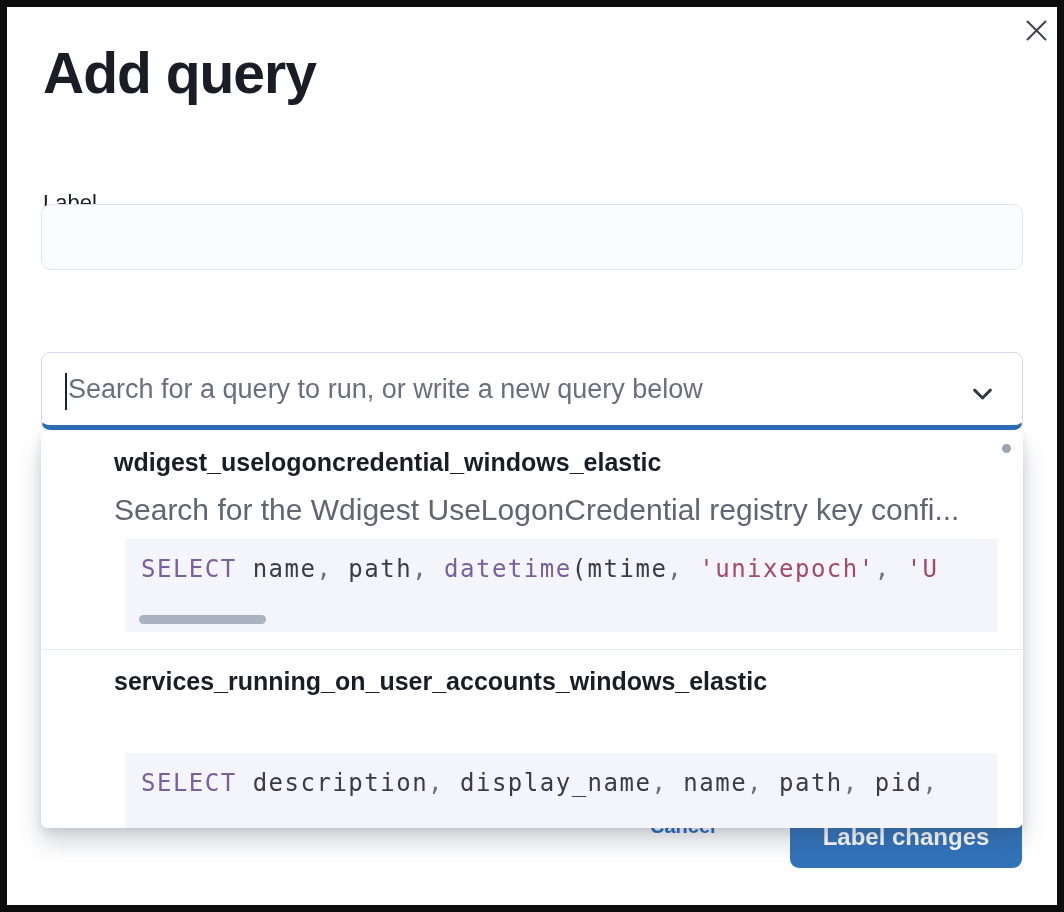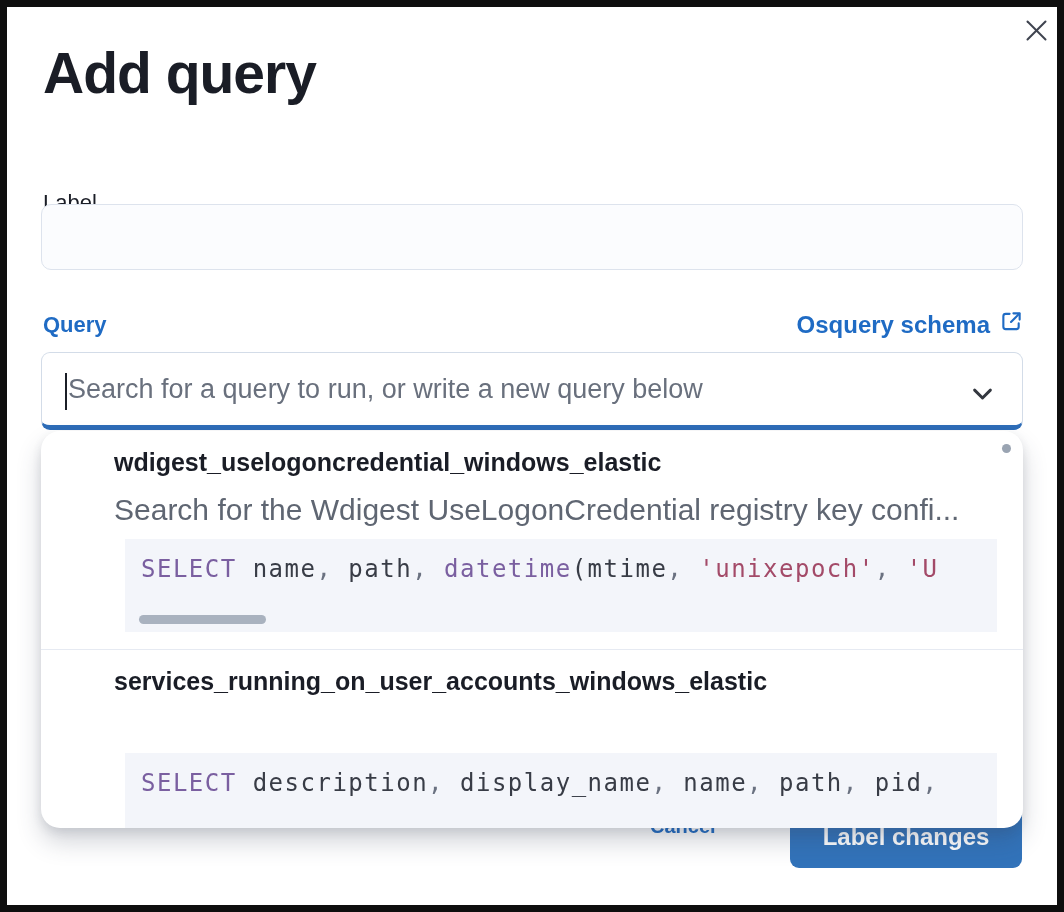--- a/index.html
+++ b/index.html
@@ -114,21 +114,21 @@
     font-family:"Liberation Sans", sans-serif;
     font-size:24px;font-weight:bold;color:#ffffff;
     cursor:pointer;
     z-index:1;
   }
   
   .dropdown{
     position:absolute;left:41px;top:431px;
     width:982px;height:397px;
     background:#ffffff;
-    border-radius:19px;
+    border-radius:7px;
     box-shadow:0 14px 24px rgba(55,65,85,0.22), 0 4px 10px rgba(55,65,85,0.12);
     overflow:hidden;
     z-index:5;
   }
   .v-scroll-dot{
     position:absolute;right:12px;top:13px;
     width:9px;height:9px;border-radius:50%;
     background:#9aa4b2;
   }
   .option{position:absolute;left:0;width:100%;cursor:pointer;}
@@ -185,33 +185,20 @@
         <line x1="20" y1="4" x2="4" y2="20"></line>
       </svg>
     </span>
   </button>
 
   <h1 class="modal-title">Add query</h1>
 
   <div class="field-label">Label</div>
   <input class="label-input" type="text" value="" style="">
 
-  <div class="query-row">
-    <span class="query-label">Query</span>
-    <a class="schema-link">
-      <span>Osquery schema</span>
-      <span>
-        <svg width="23" height="23" viewBox="0 0 24 24" fill="none" stroke="#1f6bc4" stroke-width="2.2" stroke-linecap="round" stroke-linejoin="round">
-          <path d="M10 4 H6 a2.5 2.5 0 0 0 -2.5 2.5 v11 a2.5 2.5 0 0 0 2.5 2.5 h11 a2.5 2.5 0 0 0 2.5 -2.5 V14"></path>
-          <polyline points="14 3.5 20.5 3.5 20.5 10"></polyline>
-          <line x1="11.5" y1="12.5" x2="20" y2="4"></line>
-        </svg>
-      </span>
-    </a>
-  </div>
 
   <div class="combobox">
     <span class="text-caret"></span>
     <input class="combo-input" type="text" placeholder="Search for a query to run, or write a new query below" style="">
     <span class="combo-chevron">
       <svg width="27" height="27" viewBox="0 0 24 24" fill="none" stroke="#33373f" stroke-width="2.6" stroke-linecap="round" stroke-linejoin="round">
         <polyline points="5 9 12 16 19 9"></polyline>
       </svg>
     </span>
   </div>

